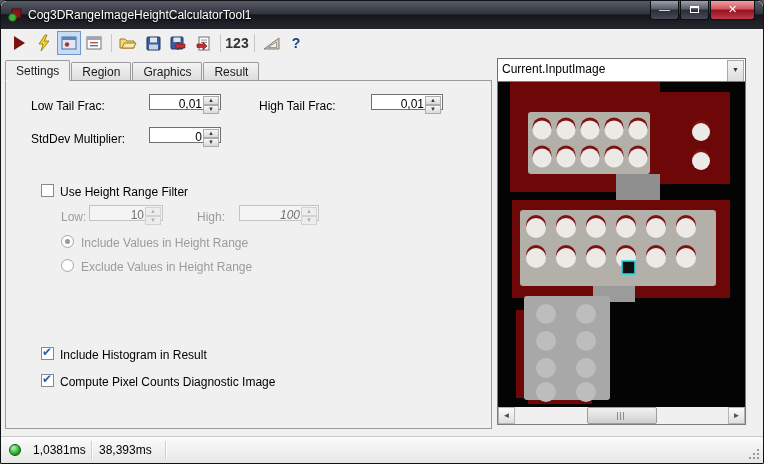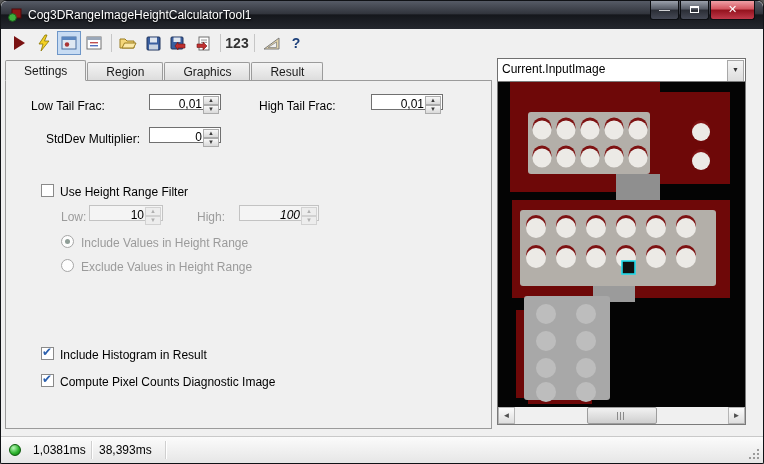--- a/index.html
+++ b/index.html
@@ -40,21 +40,21 @@
     margin-right:1px; border:1px solid transparent; cursor:default;
   }
   .tbtn.pressed { background:#c8dcf3; border:1px solid #6e96c8; }
   .tsep { width:1px; height:18px; background:#c6c6c6; margin:0 4px; }
   .glyph-run { width:0; height:0; border-left:11px solid #7a1212; border-top:7px solid transparent; border-bottom:7px solid transparent; }
   .glyph-help { font-weight:bold; font-size:14px; color:#1b3f7a; }
   .glyph-123 { font-weight:bold; font-size:14px; color:#333; letter-spacing:0; }
   
   .tabstrip { position:absolute; left:4px; top:59px; height:21px; display:flex; align-items:flex-end; }
   .tab {
-    height:19px; padding:0 18px; line-height:18px; margin-right:1px;
+    height:19px; padding:0 10px; line-height:18px; margin-right:1px;
     background:linear-gradient(#f4f4f4,#dcdcdc); border:1px solid #9b9b9b; border-bottom:none;
     border-radius:2px 2px 0 0; cursor:default; color:#1a1a1a;
   }
   .tab.active {
     height:21px; background:#f0f0f0; border:1px solid #9b9b9b; border-bottom:1px solid #f0f0f0;
     position:relative; z-index:3; line-height:20px;
   }
   .tabpage {
     position:absolute; left:4px; top:79px; width:487px; height:349px;
     background:#f0f0f0; border:1px solid #9b9b9b;
@@ -66,21 +66,21 @@
   .spin .val {
     position:absolute; left:2px; right:18px; top:1px; bottom:1px;
     text-align:right; line-height:16px; background:#fff;
   }
   .spin .btns { position:absolute; right:1px; top:1px; bottom:1px; width:16px; display:flex; flex-direction:column; }
   .spin .sb {
     flex:1; background:linear-gradient(#f8f8f8,#d9d9d9); border:1px solid #acacac;
     font-size:6px; line-height:7px; text-align:center; color:#3c3c3c; cursor:default;
   }
   .spin.disabled { border-color:#c3c3c3; background:#f4f4f4; }
-  .spin.disabled .val { background:#f4f4f4; color:#000000; }
+  .spin.disabled .val { background:#f4f4f4; color:#737373; }
   .spin.disabled .sb { color:#b0b0b0; background:#ededed; border-color:#d2d2d2; }
   .chk {
     position:absolute; width:13px; height:13px; background:#fff; border:1px solid #8a8a8a;
     cursor:default;
   }
   .chk .mark { display:none; position:absolute; left:0px; top:-3px; font-size:12px; color:#2b5fad; }
   .chk.checked .mark { display:block; }
   .radio {
     position:absolute; width:13px; height:13px; border:1px solid #a6a6a6; border-radius:50%;
     background:#fdfdfd; cursor:default;
@@ -249,21 +249,21 @@
 
   <span class="lbl" style="left:258px; top:98px;">High Tail Frac:</span>
   <div class="spin" style="left:370px; top:93px; width:72px;">
     <div class="val">0,01</div>
     <div class="btns">
         <div class="sb">▲</div>
         <div class="sb">▼</div>
       </div>
   </div>
 
-  <span class="lbl" style="left:45px; top:131px;">StdDev Multiplier:</span>
+  <span class="lbl" style="left:30px; top:131px;">StdDev Multiplier:</span>
   <div class="spin" style="left:148px; top:126px; width:72px;">
     <div class="val">0</div>
     <div class="btns">
         <div class="sb">▲</div>
         <div class="sb">▼</div>
       </div>
   </div>
 
   <div class="chk" style="left:40px; top:183px;"></div>
   <span class="lbl" style="left:59px; top:184px;">Use Height Range Filter</span>

